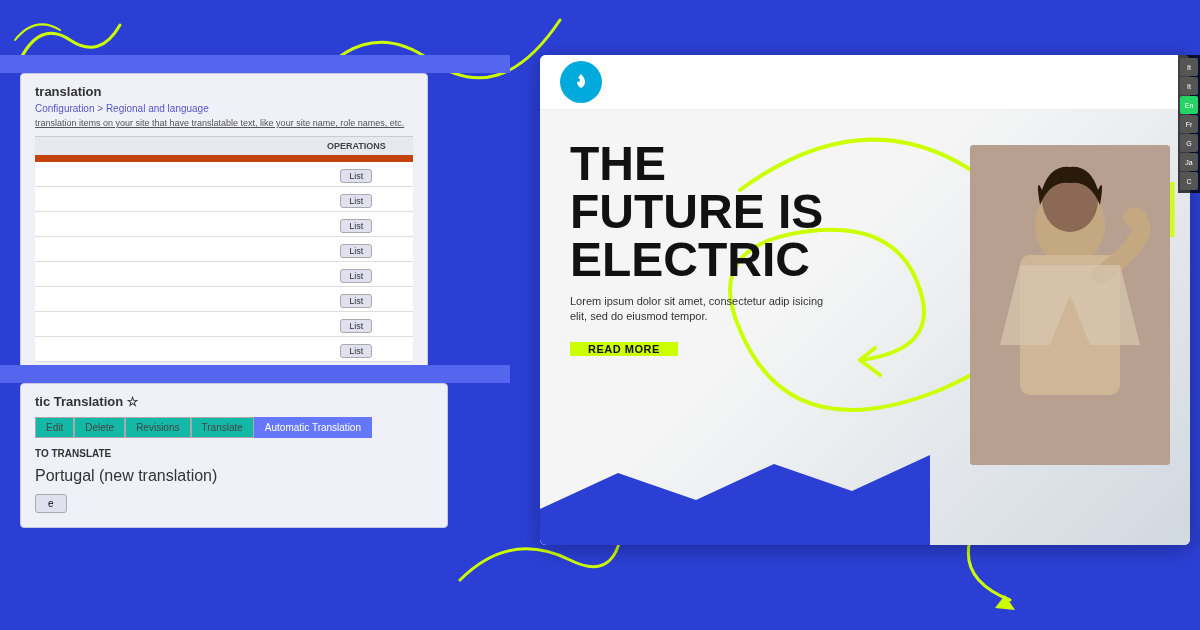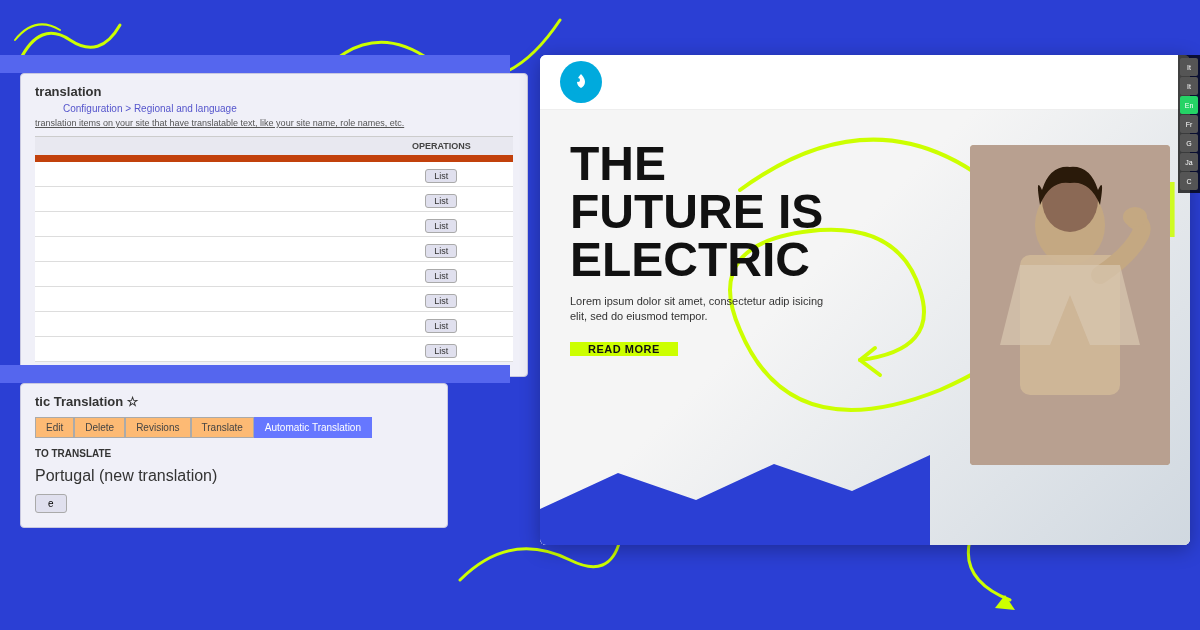--- a/index.html
+++ b/index.html
@@ -42,37 +42,36 @@
       left: 0px;
       width: 510px;
       height: 530px;
     }
 
     
     .admin-card-top {
       position: absolute;
       top: 0;
       left: 20px;
-      width: 508px;
+      width: 408px;
       background: #f0f0f8;
       border: 1px solid #c8c8e0;
       border-radius: 4px;
       padding: 10px 14px 14px;
     }
     .admin-card-top .card-title {
       font-size: 13px;
       font-weight: bold;
       color: #333;
       margin-bottom: 4px;
     }
     .admin-card-top .breadcrumb {
       font-size: 10px;
       color: #5555cc;
       margin-bottom: 4px;
-      margin-left: 28px;
     }
     .admin-card-top .subtitle {
       font-size: 9px;
       color: #555;
       margin-bottom: 8px;
       text-decoration: underline;
     }
     .admin-table {
       width: 100%;
       border-collapse: collapse;
@@ -135,21 +134,21 @@
     }
     .tab-bar {
       display: flex;
       gap: 0;
       margin-bottom: 10px;
     }
     .tab-item {
       font-size: 10px;
       padding: 4px 10px;
       border: 1px solid #aaa;
-      background: #fdba74;
+      background: #14b8a6;
       cursor: pointer;
       color: #444;
     }
     .tab-item.active {
       background: #6677ff;
       color: #fff;
       border-color: #6677ff;
     }
     .form-label {
       font-size: 10px;

